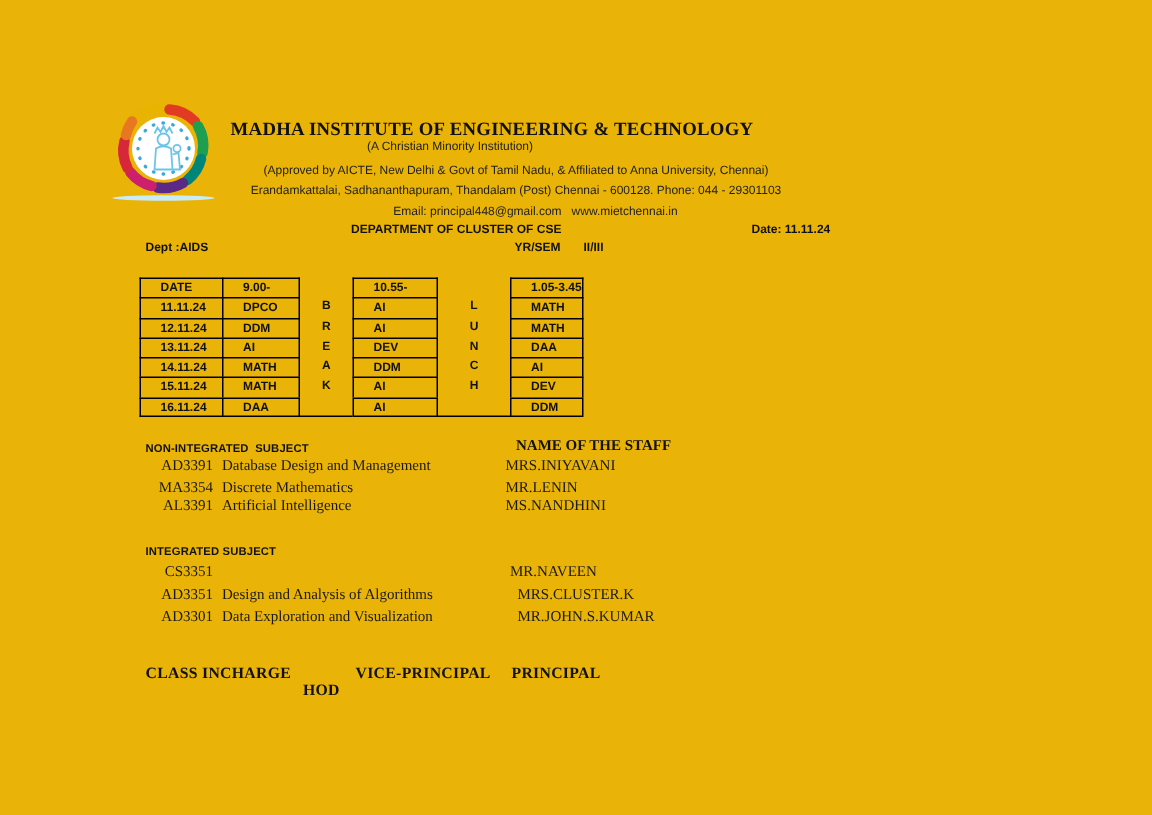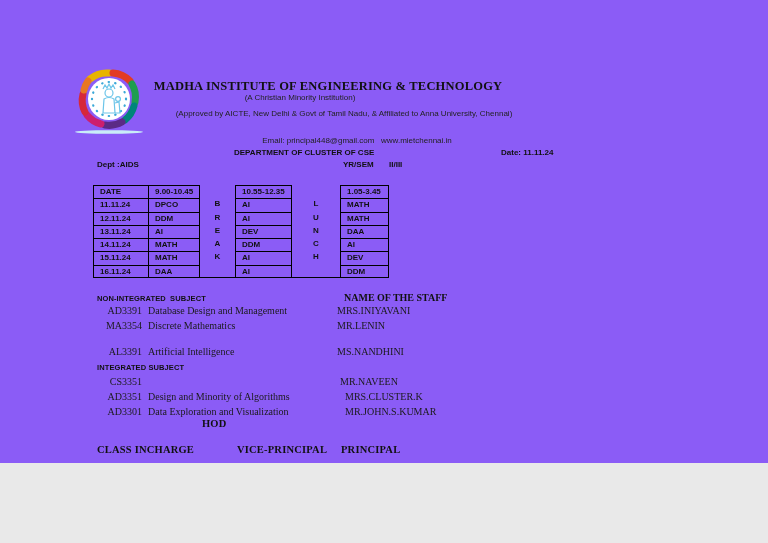--- a/index.html
+++ b/index.html
@@ -1,37 +1,37 @@
 <!DOCTYPE html>
 <html><head>
 <meta charset="utf-8">
 <style>
   * { margin:0; padding:0; box-sizing:border-box; }
   html,body { background:#e9e9e9; }
   #page {
-    position:relative; width:768px; height:463px; background:#8b5cf6;
+    position:relative; width:768px; height:543px; background:#eab308;
     font-family:"Liberation Sans", sans-serif; color:#161616; overflow:hidden;
   }
   .abs { position:absolute; white-space:nowrap; }
   .ctr { transform:translateX(-50%); }
 
   
   .title { font-family:"Liberation Serif", serif; font-weight:bold; font-size:12.5px; letter-spacing:0.2px; color:#111; }
   .hline { font-size:8px; color:#222; line-height:9px; }
   .pre { white-space:pre; }
   .hbold { font-weight:bold; font-size:8px; color:#111; }
 
   
   #tt {
     position:absolute; left:93px; top:185px; width:296px; height:94px;
     display:grid; grid-template-columns:55px 52px 35px 57px 48px 49px;
     grid-auto-rows:13.3px;
   }
   #tt .c {
-    font-size:8px; font-weight:bold; line-height:12.5px; padding-left:6px;
+    font-size:8px; font-weight:bold; line-height:12.5px; padding-left:13px;
     color:#111; overflow:hidden;
   }
   #tt .mid { text-align:center; padding-left:0; }
   .bL { border-left:1.5px solid #000; }
   .bR { border-right:1.5px solid #000; }
   .bT { border-top:1.5px solid #000; }
   .bB { border-bottom:1.5px solid #000; }
 
   
   .sec-title { font-size:7.5px; font-weight:bold; color:#111; white-space:pre; letter-spacing:0.1px; }
@@ -77,20 +77,21 @@
         <circle cx="46" cy="30" r="2.4"></circle>
       </g>
 
       <ellipse cx="37" cy="63" rx="34" ry="1.8" fill="#c9edf8"></ellipse>
     </svg>
   </div>
 
   <div class="abs ctr title" style="left:328px; top:79px;">MADHA INSTITUTE OF ENGINEERING &amp; TECHNOLOGY</div>
   <div class="abs ctr hline" style="left:300px; top:93px;">(A Christian Minority Institution)</div>
   <div class="abs ctr hline" style="left:341px; top:109px;padding-left:6px;">(Approved by AICTE, New Delhi &amp; Govt of Tamil Nadu, &amp; Affiliated to Anna University, Chennai)</div>
+  <div class="abs ctr hline" style="left:344px; top:122px;">Erandamkattalai, Sadhananthapuram, Thandalam (Post) Chennai - 600128. Phone: 044 - 29301103</div>
   <div class="abs ctr hline pre" style="left:357px; top:136px;">Email: principal448@gmail.com   www.mietchennai.in</div>
 
   <div class="abs hbold" style="left:234px; top:148px;">DEPARTMENT OF CLUSTER OF CSE</div>
   <div class="abs hbold" style="left:501px; top:148px;">Date: 11.11.24</div>
 
   <div class="abs hbold" style="left:97px; top:160px;">Dept :AIDS</div>
   <div class="abs hbold" style="left:343px; top:160px;">YR/SEM</div>
   <div class="abs hbold" style="left:389px; top:160px;">II/III</div>
 
   <div id="tt">
@@ -151,41 +152,41 @@
   <div class="subj-row" style="top:305px;">
     <span class="code">AD3391</span>
     <span class="sname">Database Design and Management</span>
     <span class="staff">MRS.INIYAVANI</span>
   </div>
   <div class="subj-row" style="top:320px;">
     <span class="code">MA3354</span>
     <span class="sname">Discrete Mathematics</span>
     <span class="staff">MR.LENIN</span>
   </div>
-  <div class="subj-row" style="top:346px;">
+  <div class="subj-row" style="top:332px;">
     <span class="code">AL3391</span>
     <span class="sname">Artificial Intelligence</span>
     <span class="staff">MS.NANDHINI</span>
   </div>
 
   <div class="abs sec-title" style="left:97px; top:363px;">INTEGRATED SUBJECT</div>
 
   <div class="subj-row int-rows" style="top:376px;">
     <span class="code">CS3351</span>
     <span class="staff staff-first">MR.NAVEEN</span>
   </div>
   <div class="subj-row int-rows" style="top:391px;">
     <span class="code">AD3351</span>
-    <span class="sname">Design and Minority of Algorithms</span>
+    <span class="sname">Design and Analysis of Algorithms</span>
     <span class="staff">MRS.CLUSTER.K</span>
   </div>
   <div class="subj-row int-rows" style="top:406px;">
     <span class="code">AD3301</span>
     <span class="sname">Data Exploration and Visualization</span>
     <span class="staff">MR.JOHN.S.KUMAR</span>
   </div>
 
   <div class="abs sig" style="left:97px;  top:444px;">CLASS INCHARGE</div>
-  <div class="abs sig" style="left:202px; top:418px;">HOD</div>
+  <div class="abs sig" style="left:202px; top:455px;">HOD</div>
   <div class="abs sig" style="left:237px; top:444px;">VICE-PRINCIPAL</div>
   <div class="abs sig" style="left:341px; top:444px;">PRINCIPAL</div>
 
 </div>
 
 </body></html>

